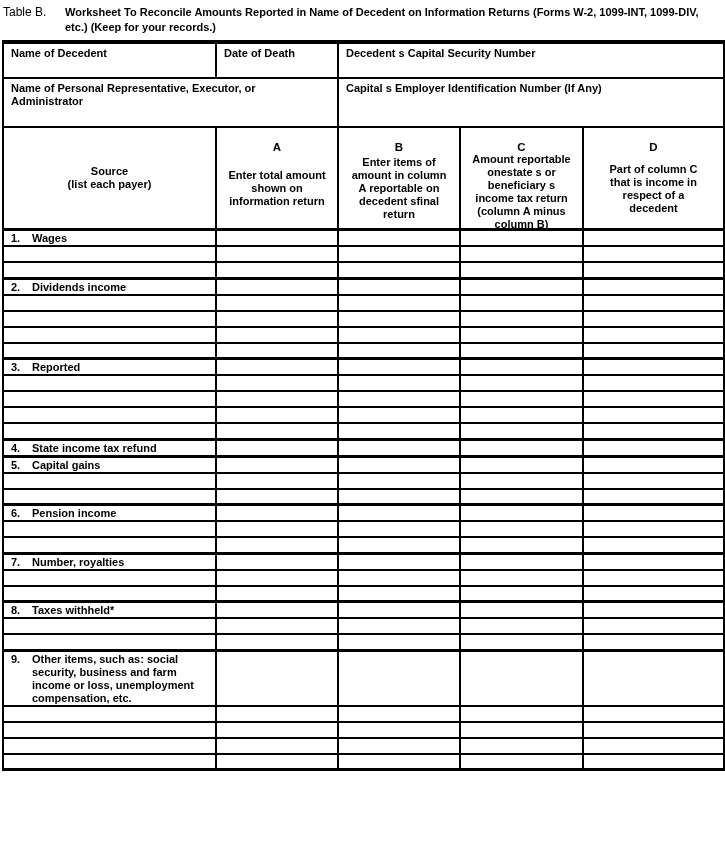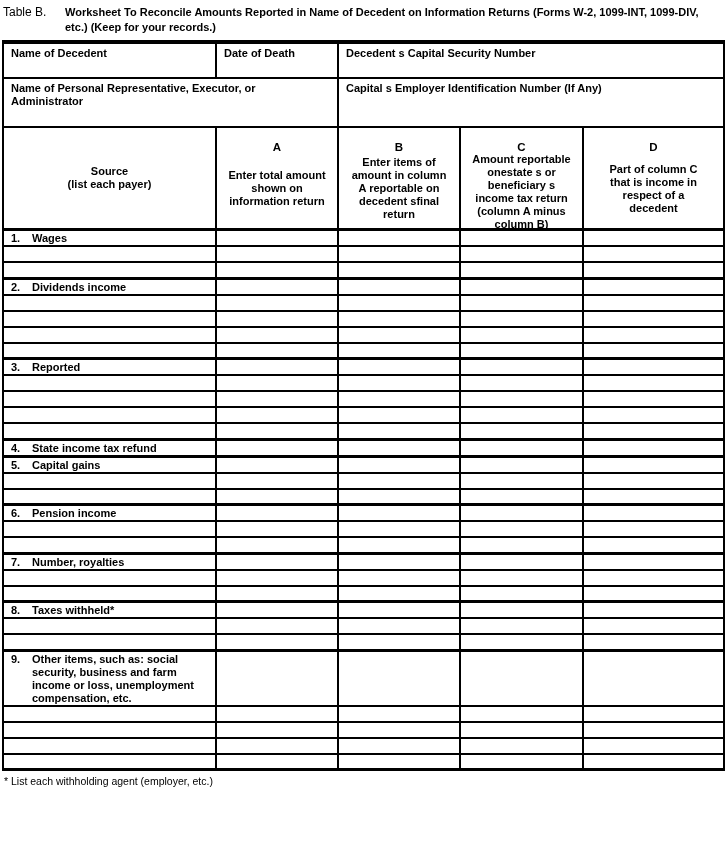--- a/index.html
+++ b/index.html
@@ -470,14 +470,13 @@
         <tr class="blank-row">
           <td></td>
           <td></td>
           <td></td>
           <td></td>
           <td></td>
         </tr>
       </tbody>
   </table>
 
-  <div class="footnote">* List each withholding agent (employer, etc.)</div>
 </div>
 
 </body></html>

